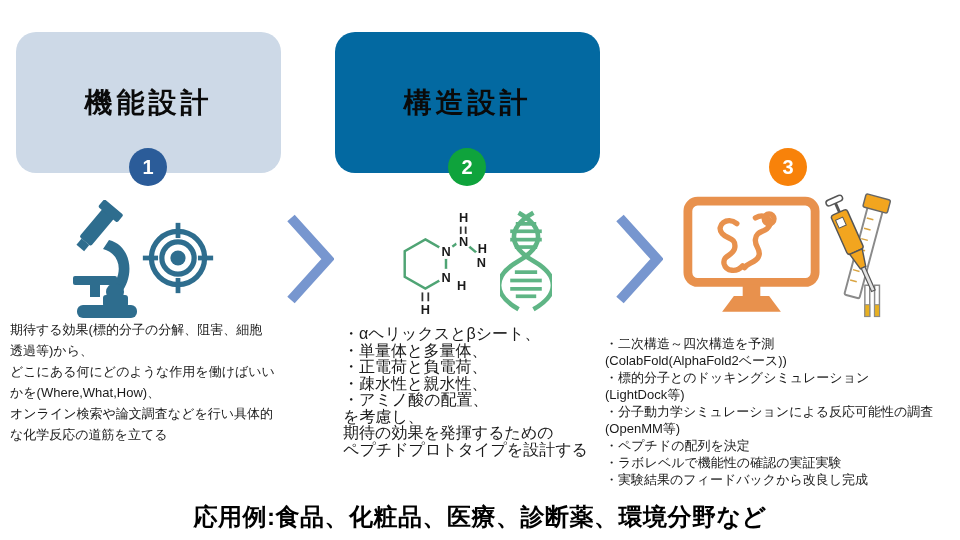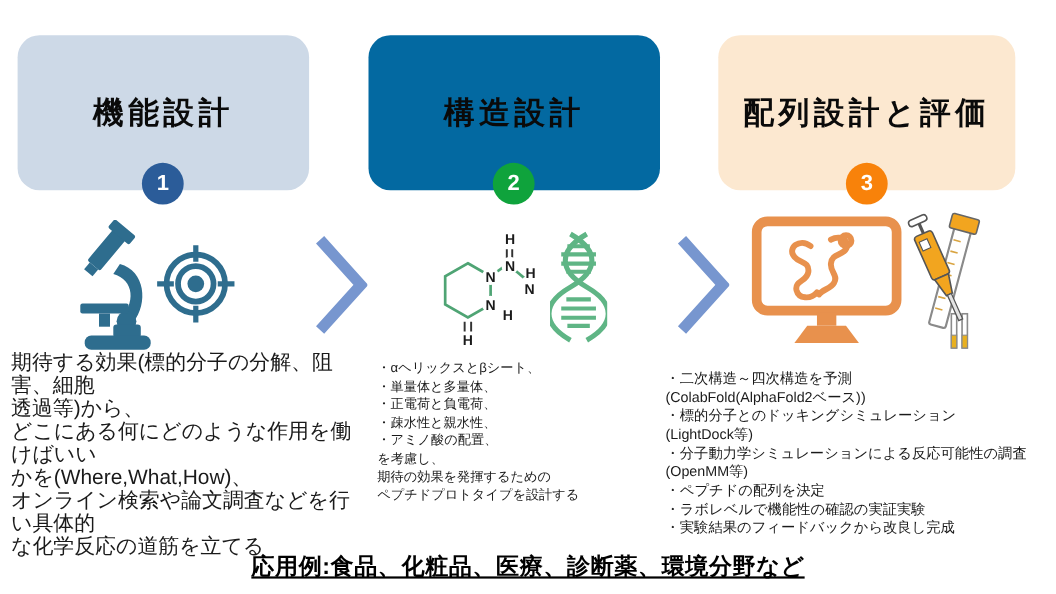--- a/index.html
+++ b/index.html
@@ -15,40 +15,37 @@
   .box-3{left:653px;width:270px;background:#fce8d0;}
   .badge{position:absolute;top:148px;width:38px;height:38px;border-radius:50%;
     display:flex;align-items:center;justify-content:center;
     color:#fff;font-size:20px;font-weight:bold;}
   .badge-1{left:129px;background:#2b5c99;}
   .badge-2{left:448px;background:#0fa33c;}
   .badge-3{left:769px;background:#f8820a;}
   .icon{position:absolute;}
   .chev{position:absolute;top:213px;}
   .desc{position:absolute;white-space:pre-line;color:#1a1a1a;}
-  .desc-1{left:10px;top:319px;width:310px;font-size:19px;line-height:21px;}
-  .desc-2{left:343px;top:326px;width:270px;font-size:12px;line-height:16.5px;}
+  .desc-1{left:10px;top:319px;width:310px;font-size:13px;line-height:21px;}
+  .desc-2{left:343px;top:326px;width:270px;font-size:16px;line-height:16.5px;}
   .desc-3{left:605px;top:335px;width:352px;font-size:13px;line-height:17px;}
   .footer{position:absolute;left:0;top:501px;width:960px;text-align:center;
-    font-size:21px;font-weight:bold;text-decoration:underline;letter-spacing:0.5px;color:#000;}
+    font-size:24px;font-weight:bold;letter-spacing:0.5px;color:#000;}
   .atom{font-size:13px;font-weight:600;fill:#1a1a1a;}
 </style>
 </head>
 <body>
 
 <div class="stage">
 
   <div class="stepbox box-1">
     <span class="title">機能設計</span>
   </div>
   <div class="stepbox box-2">
     <span class="title">構造設計</span>
-  </div>
-  <div class="stepbox box-3">
-    <span class="title">配列設計と評価</span>
   </div>
 
   <div class="badge badge-1">1</div>
   <div class="badge badge-2">2</div>
   <div class="badge badge-3">3</div>
 
   <svg class="icon" style="left:72px;top:200px" width="70" height="120" viewBox="0 0 70 120">
     <g fill="#2e6d8e">
       <g transform="rotate(40 25 28)">
         <rect x="17" y="8" width="15" height="38" rx="2"></rect>

